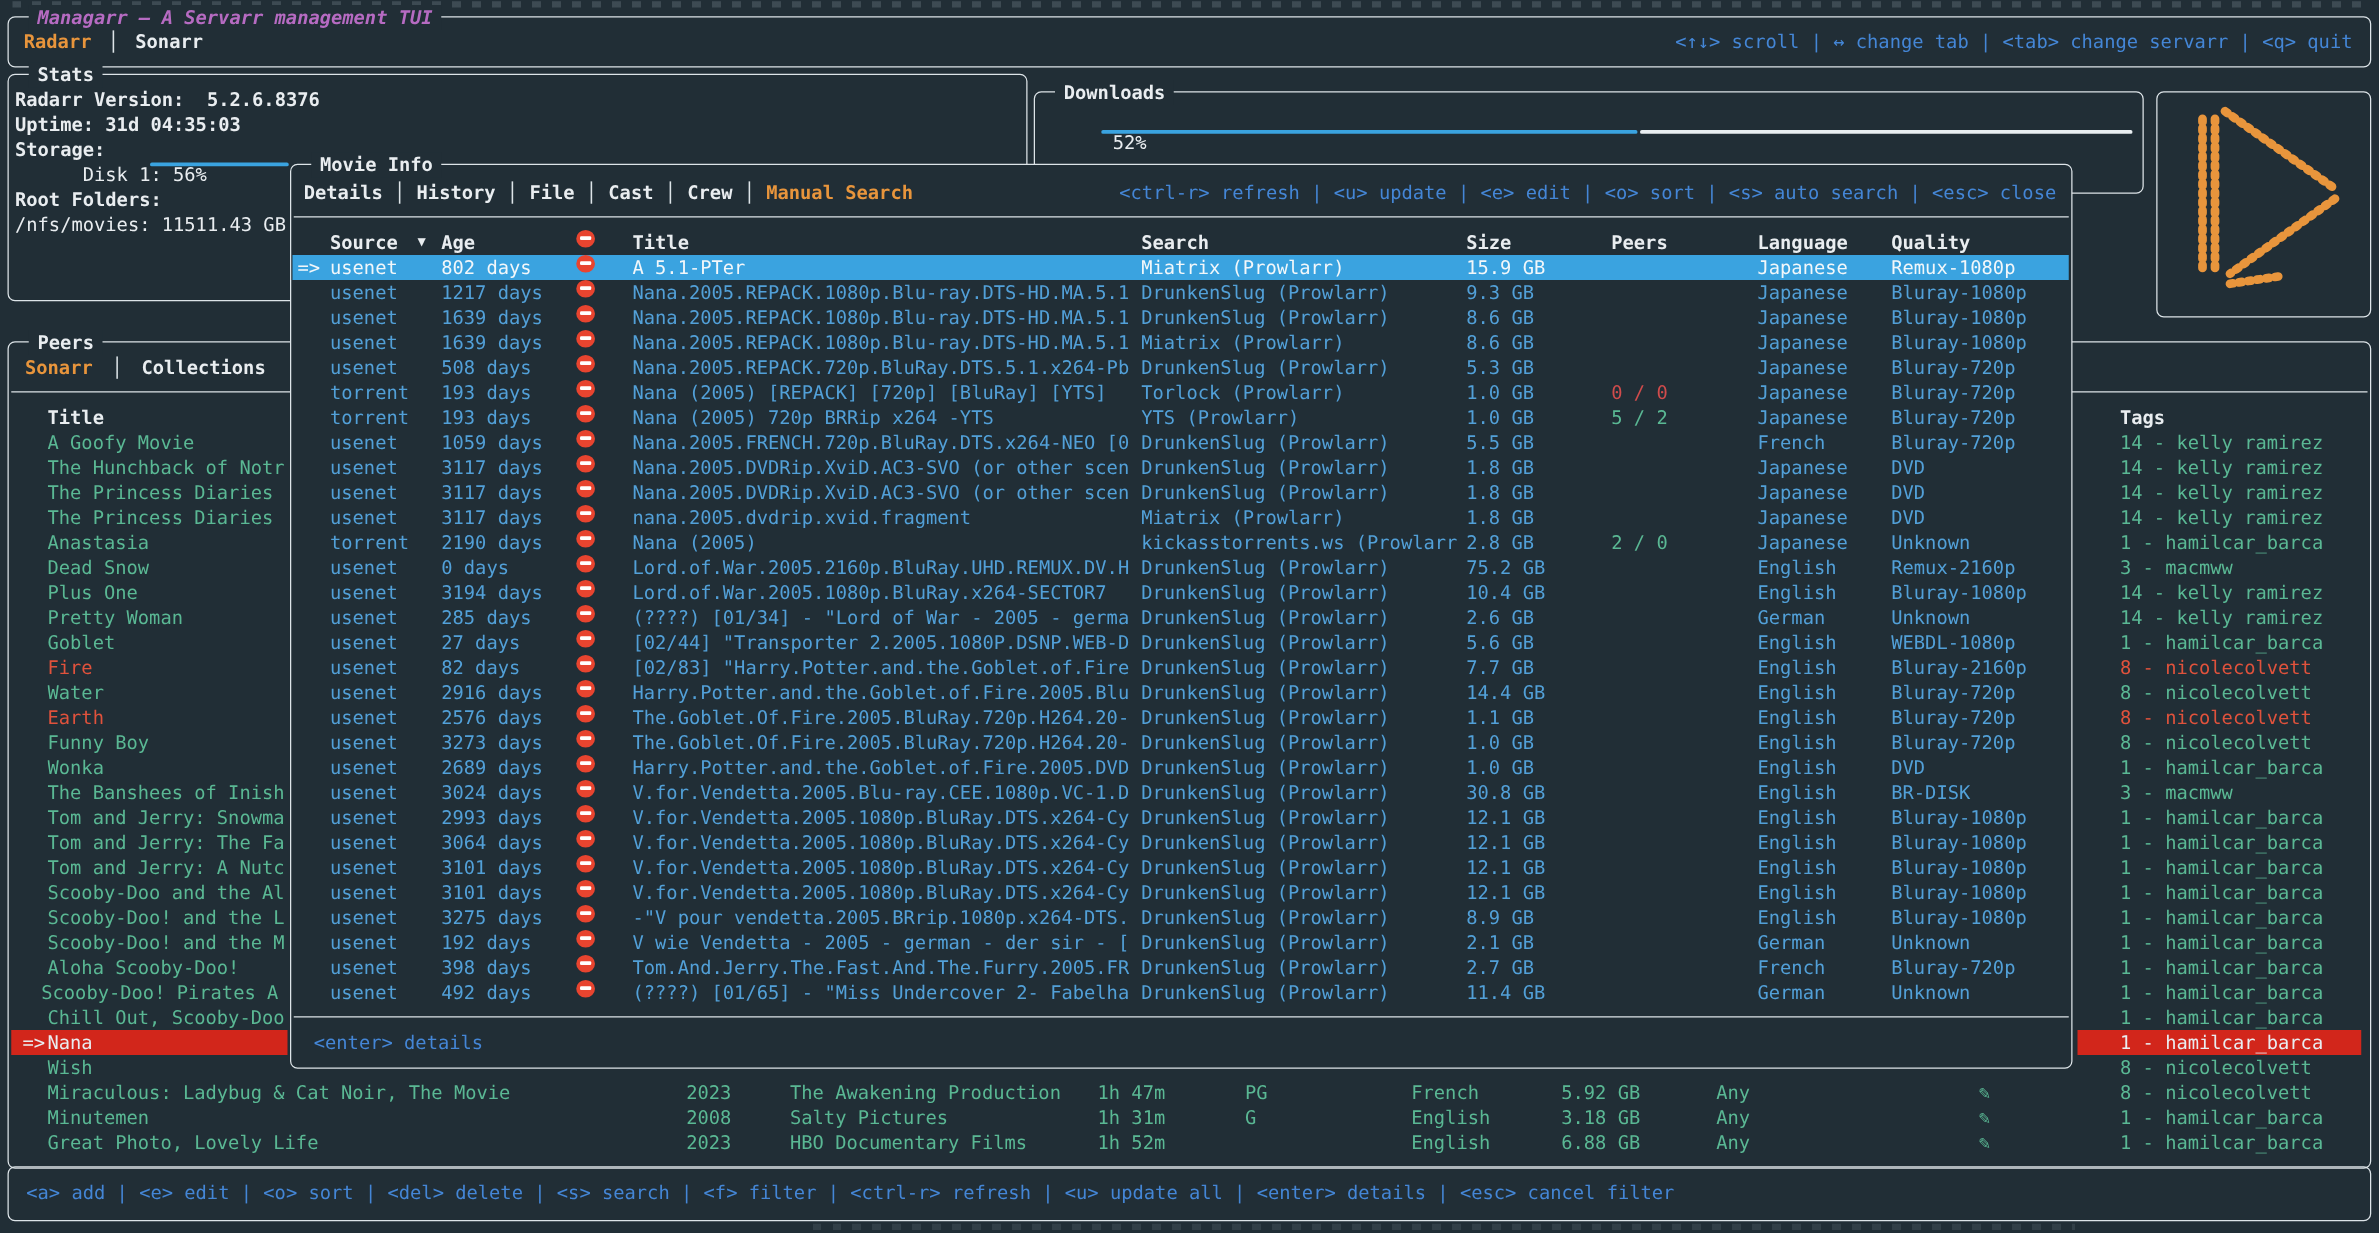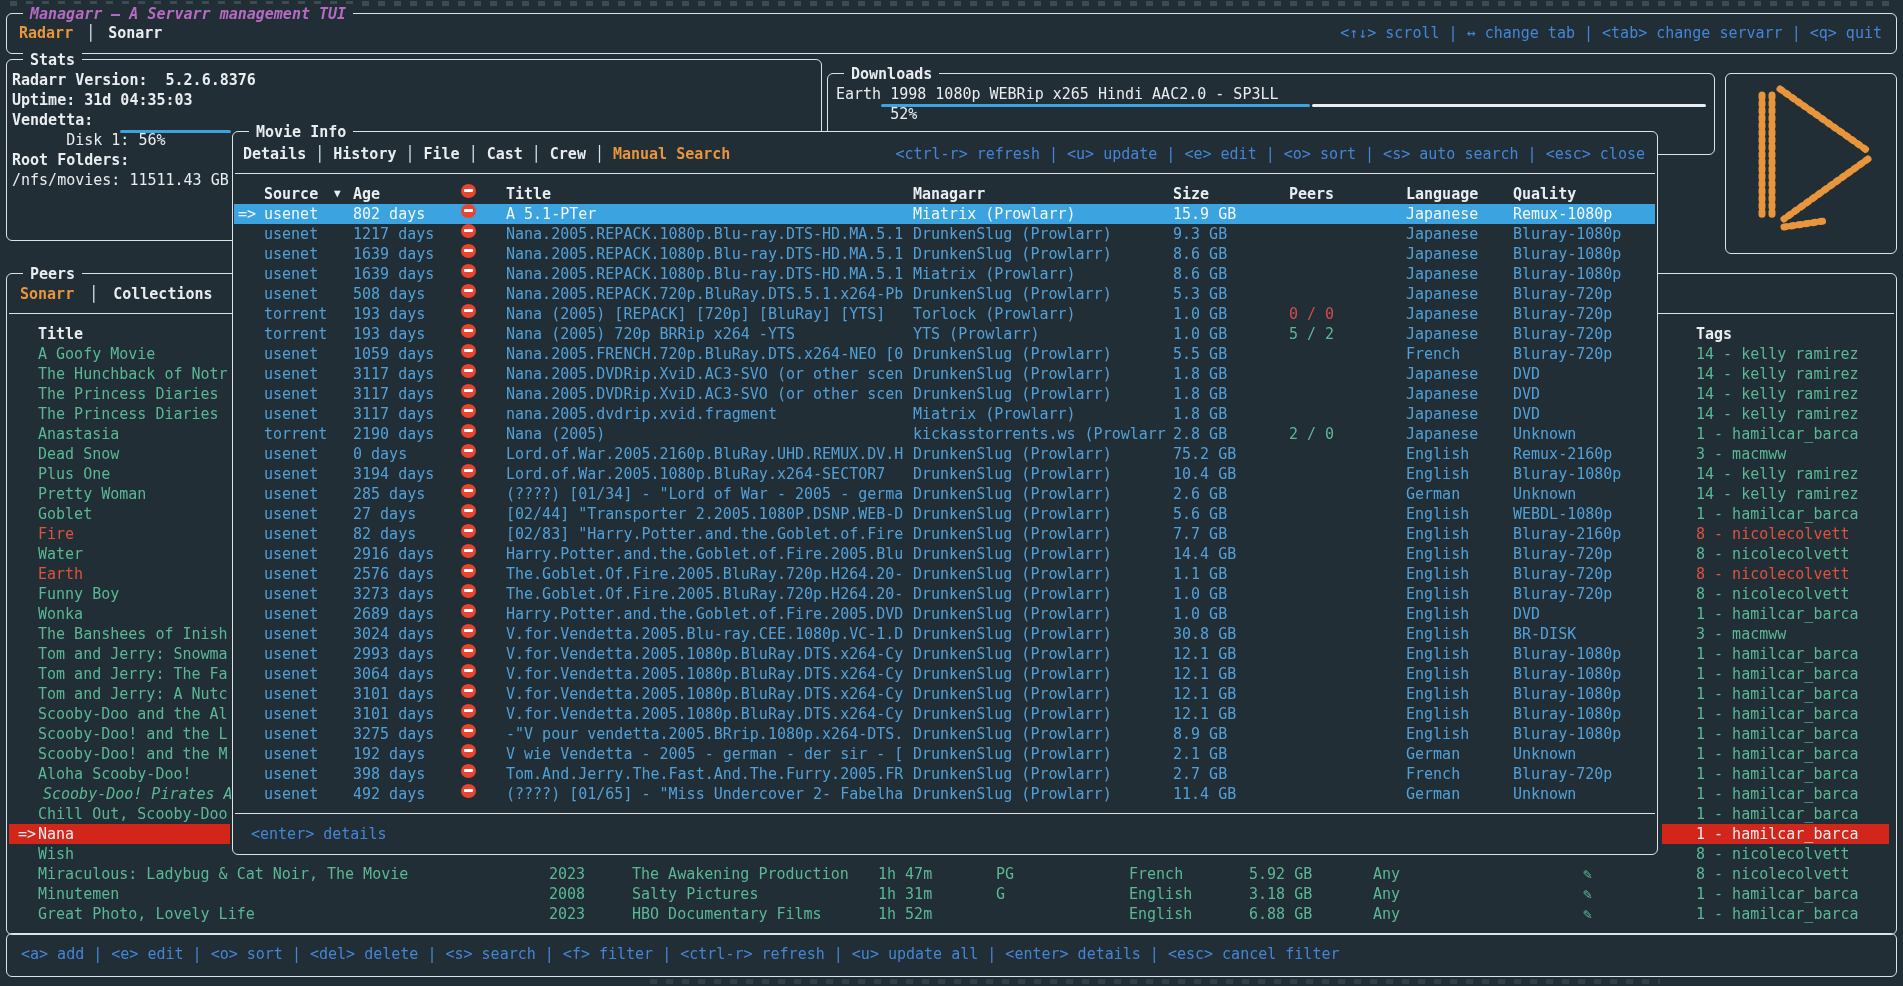--- a/index.html
+++ b/index.html
@@ -53,32 +53,31 @@
       <span class="tsep">│</span>
       <span class="bold c-white">Sonarr</span>
     </div>
     <span class="keys" style="position:absolute;right:14px;top:9px;">&lt;↑↓&gt; scroll | ↔ change tab | &lt;tab&gt; change servarr | &lt;q&gt; quit</span>
   </div>
 
   <div class="box" style="left:6px;top:59px;width:814px;height:180px;">
     <span class="btitle">Stats</span>
     <div class="row bold" style="left:5px;top:10px;">Radarr Version:  5.2.6.8376</div>
     <div class="row bold" style="left:5px;top:30px;">Uptime: 31d 04:35:03</div>
-    <div class="row bold" style="left:5px;top:50px;">Vendetta:</div>
+    <div class="row bold" style="left:5px;top:50px;">Storage:</div>
     <div class="row" style="left:5px;top:70px;width:800px;">
       <span>Disk 1: 56%</span>
       <span class="gfill" style="left:108px;width:111px;"></span>
     </div>
     <div class="row bold" style="left:5px;top:90px;">Root Folders:</div>
     <div class="row" style="left:5px;top:110px;">/nfs/movies: 11511.43 GB</div>
   </div>
 
   <div class="box" style="left:827px;top:73px;width:886px;height:80px;">
     <span class="btitle">Downloads</span>
-    <div class="row" style="left:8px;top:10px;">Earth 1998 1080p WEBRip x265 Hindi AAC2.0 - SP3LL</div>
     <div class="row" style="left:8px;top:30px;width:870px;">
       <span>52%</span>
       <span class="gfill" style="left: 45px; width: 429px;"></span>
       <span class="grest" style="left: 476px; width: 394px;"></span>
     </div>
   </div>
 
   <div class="box" style="left:1725px;top:73px;width:170px;height:179px;">
     <span style="position:absolute;left:10px;top:5px;">
       <svg width="150" height="168" viewBox="0 0 150 168">
@@ -121,21 +120,21 @@
         <div class="row" style="top: 310px; left: 0px; width: 1889px;"><span class="c-green clip" style="left: 31px; width: 194px;">Funny Boy</span><span class="c-green clip" style="left: 1689px; width: 198px;">8 - nicolecolvett</span></div>
         <div class="row" style="top: 330px; left: 0px; width: 1889px;"><span class="c-green clip" style="left: 31px; width: 194px;">Wonka</span><span class="c-green clip" style="left: 1689px; width: 198px;">1 - hamilcar_barca</span></div>
         <div class="row" style="top: 350px; left: 0px; width: 1889px;"><span class="c-green clip" style="left: 31px; width: 194px;">The Banshees of Inish</span><span class="c-green clip" style="left: 1689px; width: 198px;">3 - macmww</span></div>
         <div class="row" style="top: 370px; left: 0px; width: 1889px;"><span class="c-green clip" style="left: 31px; width: 194px;">Tom and Jerry: Snowma</span><span class="c-green clip" style="left: 1689px; width: 198px;">1 - hamilcar_barca</span></div>
         <div class="row" style="top: 390px; left: 0px; width: 1889px;"><span class="c-green clip" style="left: 31px; width: 194px;">Tom and Jerry: The Fa</span><span class="c-green clip" style="left: 1689px; width: 198px;">1 - hamilcar_barca</span></div>
         <div class="row" style="top: 410px; left: 0px; width: 1889px;"><span class="c-green clip" style="left: 31px; width: 194px;">Tom and Jerry: A Nutc</span><span class="c-green clip" style="left: 1689px; width: 198px;">1 - hamilcar_barca</span></div>
         <div class="row" style="top: 430px; left: 0px; width: 1889px;"><span class="c-green clip" style="left: 31px; width: 194px;">Scooby-Doo and the Al</span><span class="c-green clip" style="left: 1689px; width: 198px;">1 - hamilcar_barca</span></div>
         <div class="row" style="top: 450px; left: 0px; width: 1889px;"><span class="c-green clip" style="left: 31px; width: 194px;">Scooby-Doo! and the L</span><span class="c-green clip" style="left: 1689px; width: 198px;">1 - hamilcar_barca</span></div>
         <div class="row" style="top: 470px; left: 0px; width: 1889px;"><span class="c-green clip" style="left: 31px; width: 194px;">Scooby-Doo! and the M</span><span class="c-green clip" style="left: 1689px; width: 198px;">1 - hamilcar_barca</span></div>
         <div class="row" style="top: 490px; left: 0px; width: 1889px;"><span class="c-green clip" style="left: 31px; width: 194px;">Aloha Scooby-Doo!</span><span class="c-green clip" style="left: 1689px; width: 198px;">1 - hamilcar_barca</span></div>
-        <div class="row" style="top: 510px; left: 0px; width: 1889px;"><span class="c-green clip" style="left: 36px; width: 194px; font-style: italic;">Scooby-Doo! Pirates A</span><span class="c-green clip" style="left: 1689px; width: 198px;">1 - hamilcar_barca</span></div>
+        <div class="row" style="top: 510px; left: 0px; width: 1889px;"><span class="c-green clip" style="left: 26px; width: 194px;">Scooby-Doo! Pirates A</span><span class="c-green clip" style="left: 1689px; width: 198px;">1 - hamilcar_barca</span></div>
         <div class="row" style="top: 530px; left: 0px; width: 1889px;"><span class="c-green clip" style="left: 31px; width: 194px;">Chill Out, Scooby-Doo</span><span class="c-green clip" style="left: 1689px; width: 198px;">1 - hamilcar_barca</span></div>
         <div class="row" style="top: 550px; left: 0px; width: 1889px;"><span class="redstrip" style="left: 2px; top: 0px; width: 221px;"></span><span class="redstrip" style="left: 1655px; top: 0px; width: 227px;"></span><span class="c-white" style="left: 11px;">=&gt;</span><span class="c-white clip" style="left: 31px; width: 194px;">Nana</span><span class="c-white clip" style="left: 1689px; width: 198px;">1 - hamilcar_barca</span></div>
         <div class="row" style="top: 570px; left: 0px; width: 1889px;"><span class="c-green clip" style="left: 31px; width: 194px;">Wish</span><span class="c-green clip" style="left: 1689px; width: 198px;">8 - nicolecolvett</span></div>
         <div class="row" style="top: 590px; left: 0px; width: 1889px;"><span class="c-green clip" style="left: 31px; width: 460px;">Miraculous: Ladybug &amp; Cat Noir, The Movie</span><span class="c-green" style="left: 542px;">2023</span><span class="c-green" style="left: 625px;">The Awakening Production</span><span class="c-green" style="left: 871px;">1h 47m</span><span class="c-green" style="left: 989px;">PG</span><span class="c-green" style="left: 1122px;">French</span><span class="c-green" style="left: 1242px;">5.92 GB</span><span class="c-green" style="left: 1366px;">Any</span><span class="c-green" style="left: 1576px;">✎</span><span class="c-green clip" style="left: 1689px; width: 198px;">8 - nicolecolvett</span></div>
         <div class="row" style="top: 610px; left: 0px; width: 1889px;"><span class="c-green clip" style="left: 31px; width: 460px;">Minutemen</span><span class="c-green" style="left: 542px;">2008</span><span class="c-green" style="left: 625px;">Salty Pictures</span><span class="c-green" style="left: 871px;">1h 31m</span><span class="c-green" style="left: 989px;">G</span><span class="c-green" style="left: 1122px;">English</span><span class="c-green" style="left: 1242px;">3.18 GB</span><span class="c-green" style="left: 1366px;">Any</span><span class="c-green" style="left: 1576px;">✎</span><span class="c-green clip" style="left: 1689px; width: 198px;">1 - hamilcar_barca</span></div>
         <div class="row" style="top: 630px; left: 0px; width: 1889px;"><span class="c-green clip" style="left: 31px; width: 460px;">Great Photo, Lovely Life</span><span class="c-green" style="left: 542px;">2023</span><span class="c-green" style="left: 625px;">HBO Documentary Films</span><span class="c-green" style="left: 871px;">1h 52m</span><span class="c-green" style="left: 1122px;">English</span><span class="c-green" style="left: 1242px;">6.88 GB</span><span class="c-green" style="left: 1366px;">Any</span><span class="c-green" style="left: 1576px;">✎</span><span class="c-green clip" style="left: 1689px; width: 198px;">1 - hamilcar_barca</span></div>
       </div>
   </div>
 
   <div class="box" style="left:6px;top:933px;width:1889px;height:42px;">
@@ -147,21 +146,21 @@
     <div class="tabs" style="left:10px;top:12px;"><span class="bold c-white" style="position: static;">Details</span><span class="tsep" style="position: static;">│</span><span class="bold c-white" style="position: static;">History</span><span class="tsep" style="position: static;">│</span><span class="bold c-white" style="position: static;">File</span><span class="tsep" style="position: static;">│</span><span class="bold c-white" style="position: static;">Cast</span><span class="tsep" style="position: static;">│</span><span class="bold c-white" style="position: static;">Crew</span><span class="tsep" style="position: static;">│</span><span class="bold c-orange" style="position: static;">Manual Search</span></div>
     <span class="keys" style="position:absolute;right:12px;top:12px;">&lt;ctrl-r&gt; refresh | &lt;u&gt; update | &lt;e&gt; edit | &lt;o&gt; sort | &lt;s&gt; auto search | &lt;esc&gt; close</span>
     <div class="hline" style="left:2px;top:41px;width:1420px;"></div>
 
     <div class="row bold" style="left:1px;top:52px;width:1421px;">
       <span style="left:30px;">Source</span>
       <span style="left:100px;font-size:11px;">▼</span>
       <span style="left:119px;">Age</span>
       <span class="noentry" style="left:227px;"></span>
       <span style="left:272px;">Title</span>
-      <span style="left:679px;">Managarr</span>
+      <span style="left:679px;">Search</span>
       <span style="left:939px;">Size</span>
       <span style="left:1055px;">Peers</span>
       <span style="left:1172px;">Language</span>
       <span style="left:1279px;">Quality</span>
     </div>
 
     <div style="position:absolute;left:1px;top:0;width:1421px;height:722px;">
         <div class="row mrow sel" style="top: 72px; left: 0px; width: 1421px;"><span style="left: 4px;">=&gt;</span><span style="left: 30px;">usenet</span><span style="left: 119px;">802 days</span><span class="noentry" style="left: 227px;"></span><span class="clip" style="left: 272px; width: 404px;">A 5.1-PTer</span><span class="clip" style="left: 679px; width: 256px;">Miatrix (Prowlarr)</span><span style="left: 939px;">15.9 GB</span><span style="left: 1172px;">Japanese</span><span style="left: 1279px;">Remux-1080p</span></div>
         <div class="row mrow" style="top: 92px; left: 0px; width: 1421px;"><span style="left: 30px;">usenet</span><span style="left: 119px;">1217 days</span><span class="noentry" style="left: 227px;"></span><span class="clip" style="left: 272px; width: 404px;">Nana.2005.REPACK.1080p.Blu-ray.DTS-HD.MA.5.1</span><span class="clip" style="left: 679px; width: 256px;">DrunkenSlug (Prowlarr)</span><span style="left: 939px;">9.3 GB</span><span style="left: 1172px;">Japanese</span><span style="left: 1279px;">Bluray-1080p</span></div>
         <div class="row mrow" style="top: 112px; left: 0px; width: 1421px;"><span style="left: 30px;">usenet</span><span style="left: 119px;">1639 days</span><span class="noentry" style="left: 227px;"></span><span class="clip" style="left: 272px; width: 404px;">Nana.2005.REPACK.1080p.Blu-ray.DTS-HD.MA.5.1</span><span class="clip" style="left: 679px; width: 256px;">DrunkenSlug (Prowlarr)</span><span style="left: 939px;">8.6 GB</span><span style="left: 1172px;">Japanese</span><span style="left: 1279px;">Bluray-1080p</span></div>

